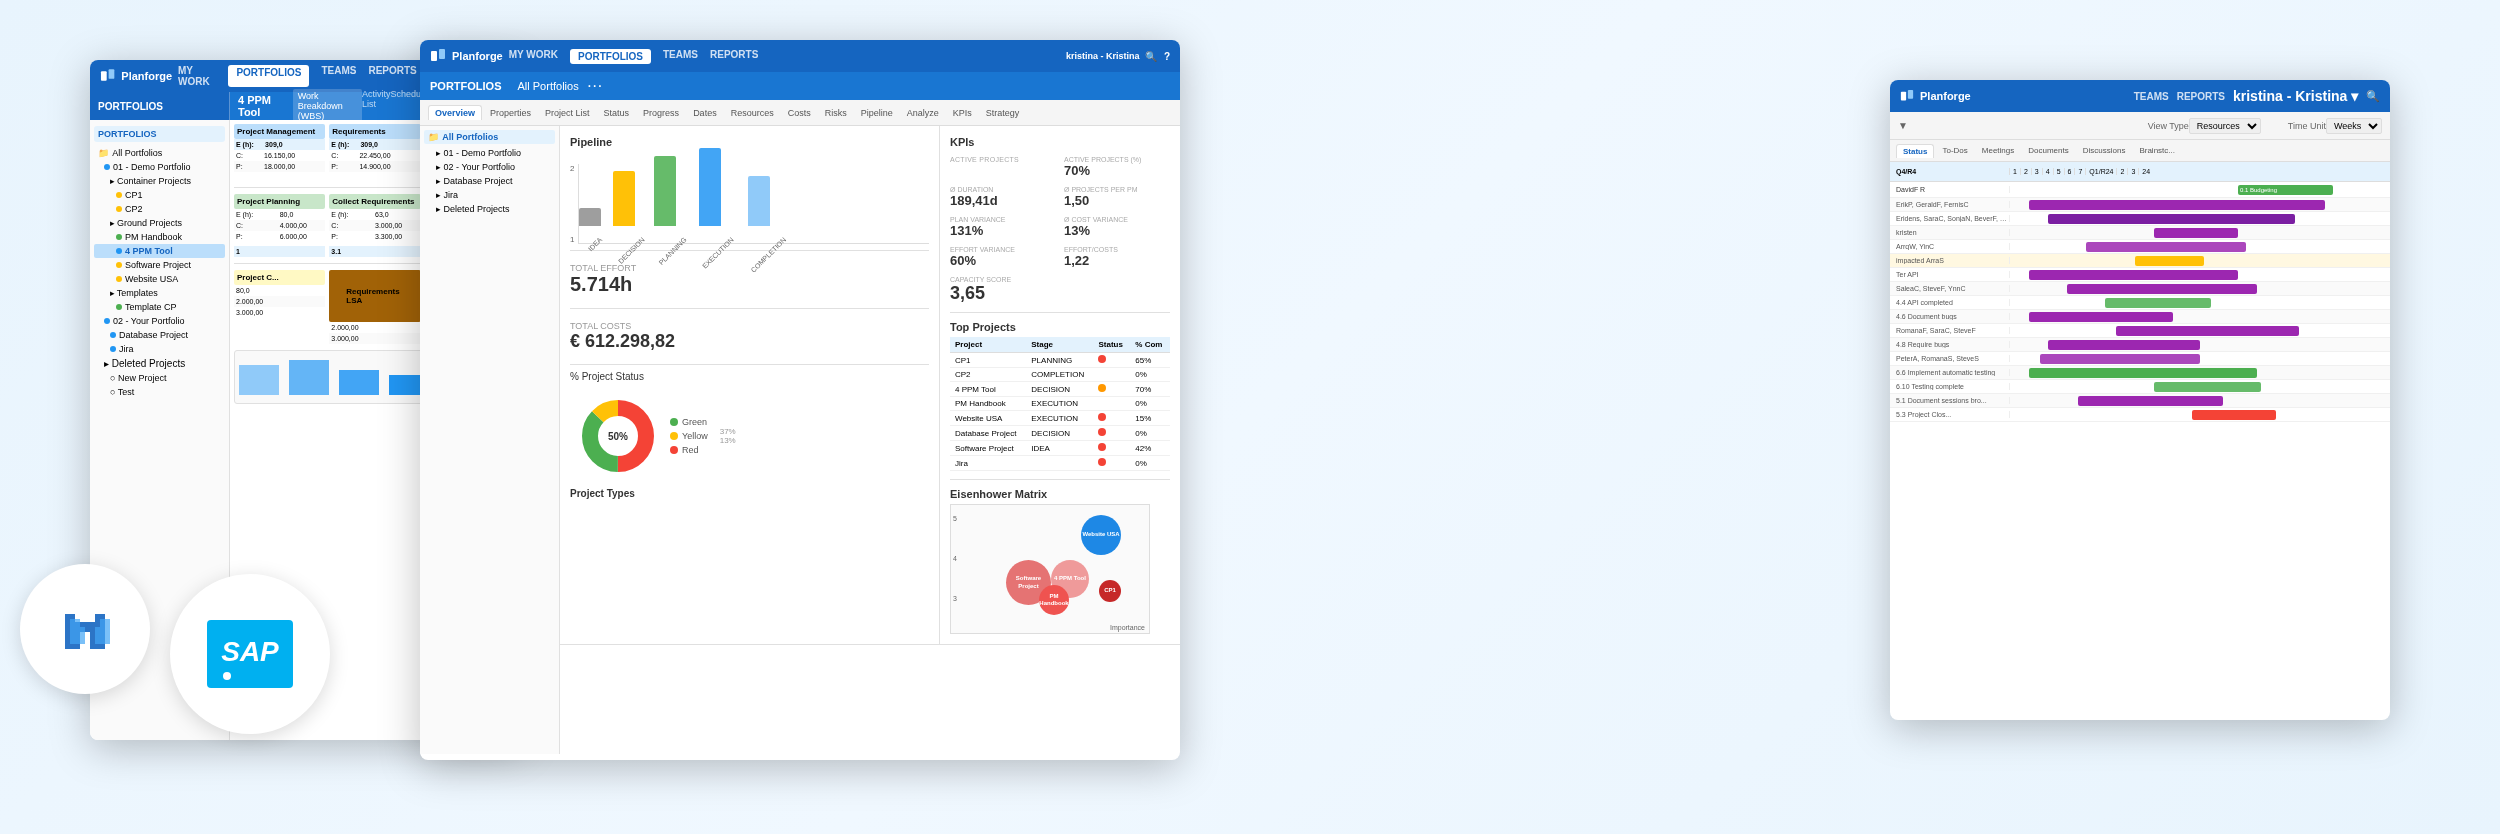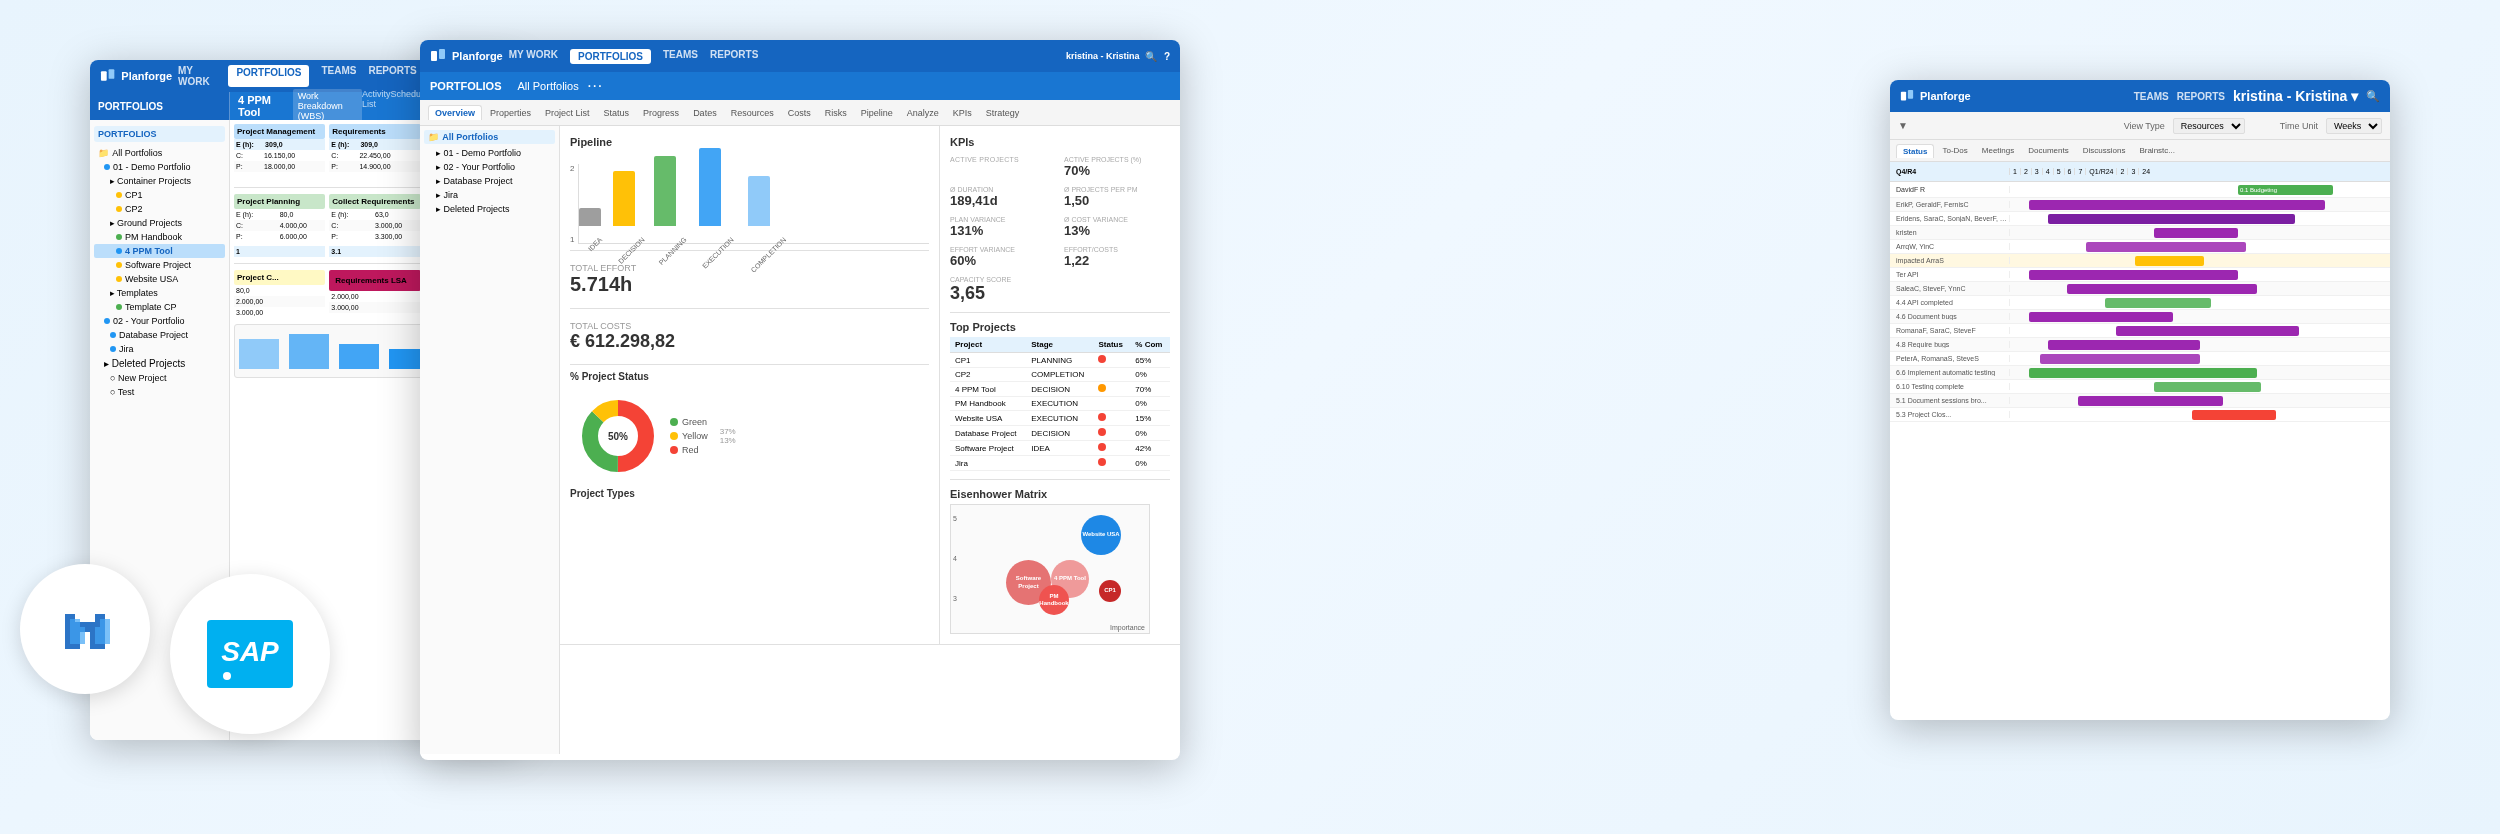--- a/index.html
+++ b/index.html
@@ -544,21 +544,21 @@
         <hr class="section-divider">
 
         <div style="display:grid;grid-template-columns:1fr 1fr 1fr;gap:4px;font-size:8px;margin-top:4px;">
           <div>
             <div style="background:#fff9c4;padding:3px;font-weight:bold;font-size:8px;border-radius:2px;">Project C...</div>
             <div style="padding:2px;font-size:7px;">80,0</div>
             <div style="padding:2px;font-size:7px;background:#fafafa;">2.000,00</div>
             <div style="padding:2px;font-size:7px;">3.000,00</div>
           </div>
           <div>
-            <div style="background:#be185d;padding:6px;font-weight:bold;font-size:8px;border-radius:2px;">Requirements LSA</div>
+            <div style="background:#a16207;padding:17px;font-weight:bold;font-size:8px;border-radius:2px;">Requirements LSA</div>
             <div style="padding:2px;font-size:7px;">2.000,00</div>
             <div style="padding:2px;font-size:7px;background:#fafafa;">3.000,00</div>
           </div>
           <div>
             <div style="background:#fff9c4;padding:3px;font-weight:bold;font-size:8px;border-radius:2px;">Get final offers</div>
             <div style="padding:2px;font-size:7px;">80,00</div>
             <div style="padding:2px;font-size:7px;background:#fafafa;">3.800,00</div>
             <div style="padding:2px;font-size:7px;">3.000,00</div>
           </div>
         </div>
@@ -698,21 +698,21 @@
             </div>
             <hr class="section-divider">
 
             <div style="padding:6px 0;">
               <div style="font-size:9px;color:#999;text-transform:uppercase;">Total Costs</div>
               <div style="font-size:18px;font-weight:bold;color:#333;">€ 612.298,82</div>
             </div>
             <hr class="section-divider">
 
             <div>
-              <div style="font-size:10px;font-weight:bold;color:#333;margin-bottom:6px;">% Project Status</div>
+              <div style="font-size:10px;font-weight:normal;color:#333;margin-bottom:6px;">% Project Status</div>
               <div class="donut-container">
 
                 <svg width="80" height="80" viewBox="0 0 80 80">
 
                   <circle cx="40" cy="40" r="28" fill="none" stroke="#f44336" stroke-width="16" stroke-dasharray="87.96 175.93" stroke-dashoffset="0" transform="rotate(-90 40 40)"></circle>
 
                   <circle cx="40" cy="40" r="28" fill="none" stroke="#4caf50" stroke-width="16" stroke-dasharray="65.09 198.8" stroke-dashoffset="-87.96" transform="rotate(-90 40 40)"></circle>
 
                   <circle cx="40" cy="40" r="28" fill="none" stroke="#ffc107" stroke-width="16" stroke-dasharray="22.87 240.02" stroke-dashoffset="-153.05" transform="rotate(-90 40 40)"></circle>
                   <text x="40" y="44" text-anchor="middle" font-size="10" font-weight="bold" fill="#333">50%</text>
@@ -888,21 +888,21 @@
           <span style="font-size:10px;color:rgba(255,255,255,0.8);cursor:pointer;">TEAMS</span>
           <span style="font-size:10px;color:rgba(255,255,255,0.8);cursor:pointer;">REPORTS</span>
           <span style="font-size:14px;color:#fff;cursor:pointer;">kristina - Kristina ▾</span>
           <span style="color:#fff;cursor:pointer;">🔍</span>
         </div>
       </div>
     </div>
 
     <div style="background:#f5f5f5;border-bottom:1px solid #ddd;height:28px;display:flex;align-items:center;padding:0 8px;gap:8px;">
       <span style="font-size:10px;cursor:pointer;color:#666;">▼</span>
-      <div style="margin-left:auto;display:flex;gap:8px;align-items:center;font-size:9px;">
+      <div style="margin-left:auto;display:flex;gap:0;align-items:center;font-size:9px;">
         <span style="color:#666;">View Type</span>
         <select style="font-size:9px;border:1px solid #ddd;padding:1px 3px;border-radius:2px;">
           <option>Resources</option>
         </select>
         <span style="color:#666;margin-left:27px;">Time Unit</span>
         <select style="font-size:9px;border:1px solid #ddd;padding:1px 3px;border-radius:2px;">
           <option>Weeks</option>
         </select>
       </div>
     </div>

